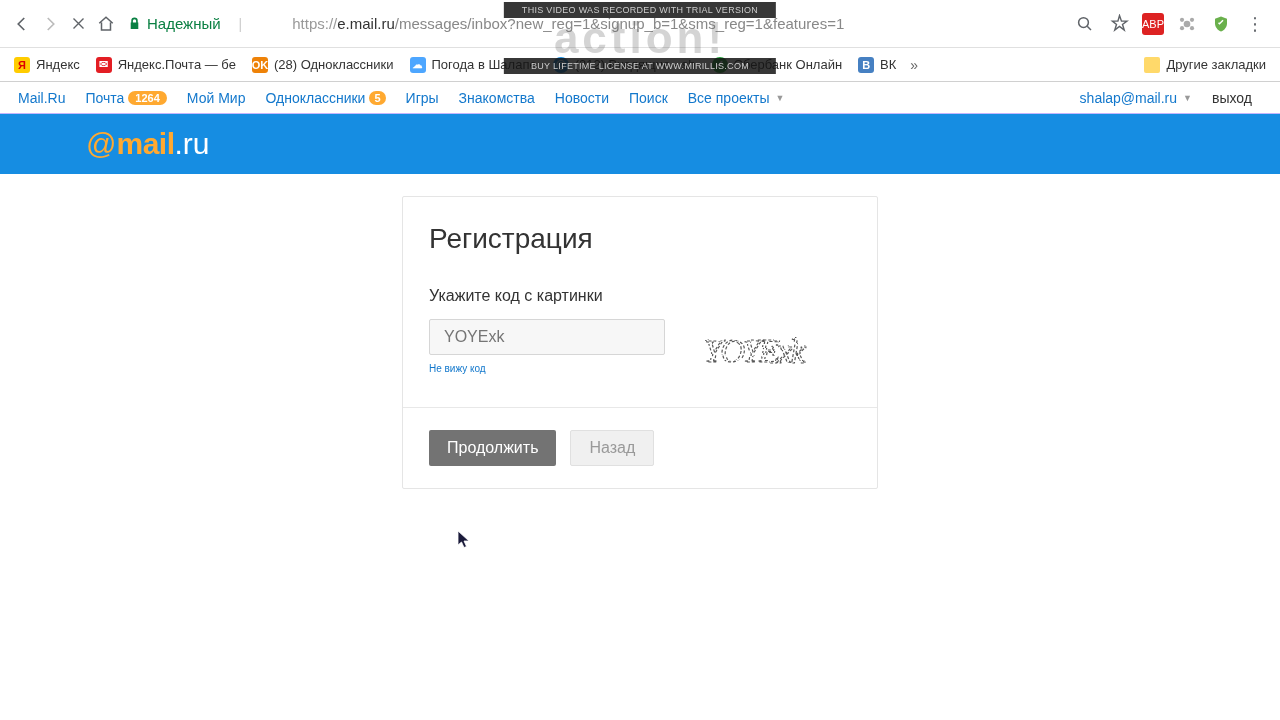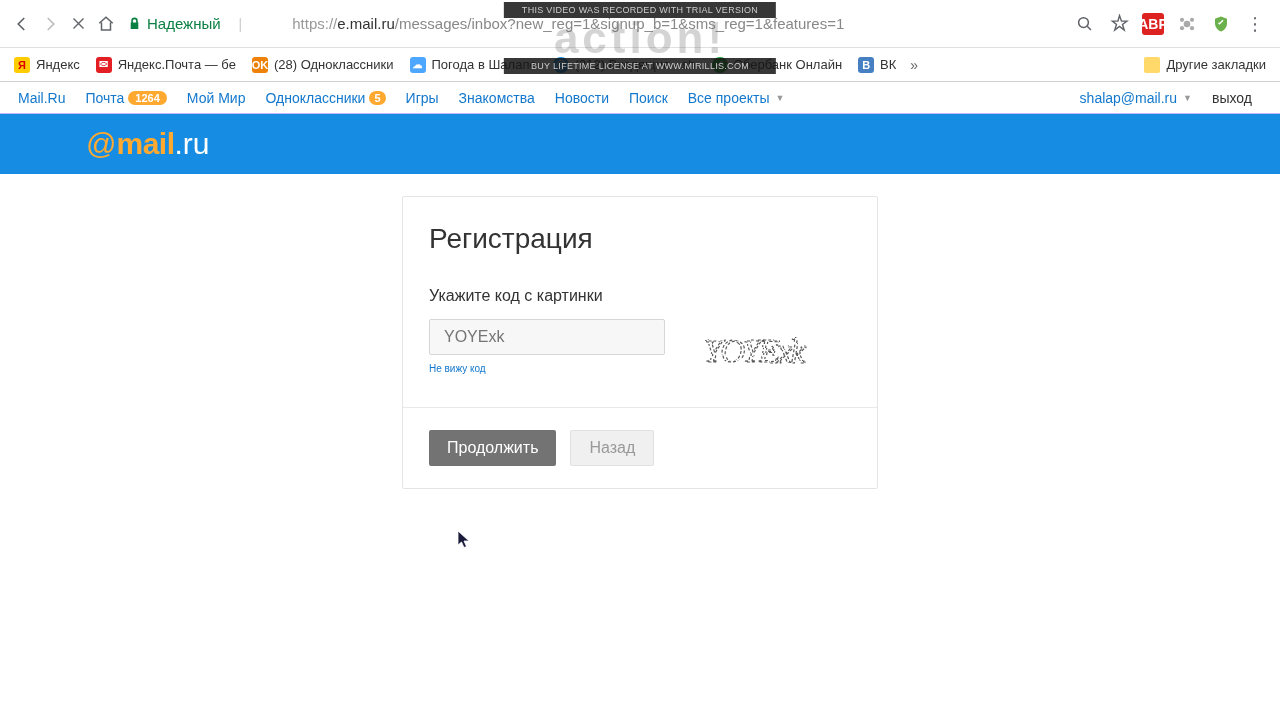--- a/index.html
+++ b/index.html
@@ -10,21 +10,21 @@
 .nav-btn { width: 28px; height: 28px; display: flex; align-items: center; justify-content: center; color: #5f6368; cursor: pointer; border-radius: 50%; }
 .nav-btn.disabled { color: #bbb; }
 .url-bar { flex: 1; display: flex; align-items: center; margin: 0 8px; height: 30px; }
 .secure { display: flex; align-items: center; color: #0a8043; font-size: 15px; gap: 6px; margin-right: 10px; }
 .url-text { color: #333; font-size: 15px; white-space: nowrap; overflow: hidden; flex: 1; }
 .url-text .proto { color: #999; margin-left: 42px; }
 .url-text .domain { color: #333; }
 .url-text .path { color: #888; }
 .toolbar-right { display: flex; align-items: center; gap: 12px; padding: 0 6px; }
 .icon-btn { width: 22px; height: 22px; display: flex; align-items: center; justify-content: center; }
-.ext-abp { width: 22px; height: 22px; background: #d22; color: #fff; font-size: 14px; font-weight: bold; display: flex; align-items: center; justify-content: center; border-radius: 3px; }
+.ext-abp { width: 22px; height: 22px; background: #d22; color: #fff; font-size: 11px; font-weight: normal; display: flex; align-items: center; justify-content: center; border-radius: 3px; }
 .ext-grey { color: #888; font-size: 17px; }
 .ext-shield { color: #6ab04c; font-size: 16px; }
 .menu-dots { color: #5f6368; font-size: 18px; }
 
 
 .bookmarks-bar { height: 34px; background: #fff; display: flex; align-items: center; padding: 0 8px; border-bottom: 1px solid #d0d0d0; gap: 4px; }
 .bookmark { display: flex; align-items: center; gap: 6px; padding: 4px 6px; color: #333; font-size: 13px; cursor: pointer; white-space: nowrap; border-radius: 4px; }
 .bm-icon { width: 16px; height: 16px; display: flex; align-items: center; justify-content: center; font-size: 11px; font-weight: bold; border-radius: 3px; flex-shrink: 0; }
 .bm-yandex { background: #fc0; color: #d00; }
 .bm-ypochta { background: #e31e24; color: #fff; }

